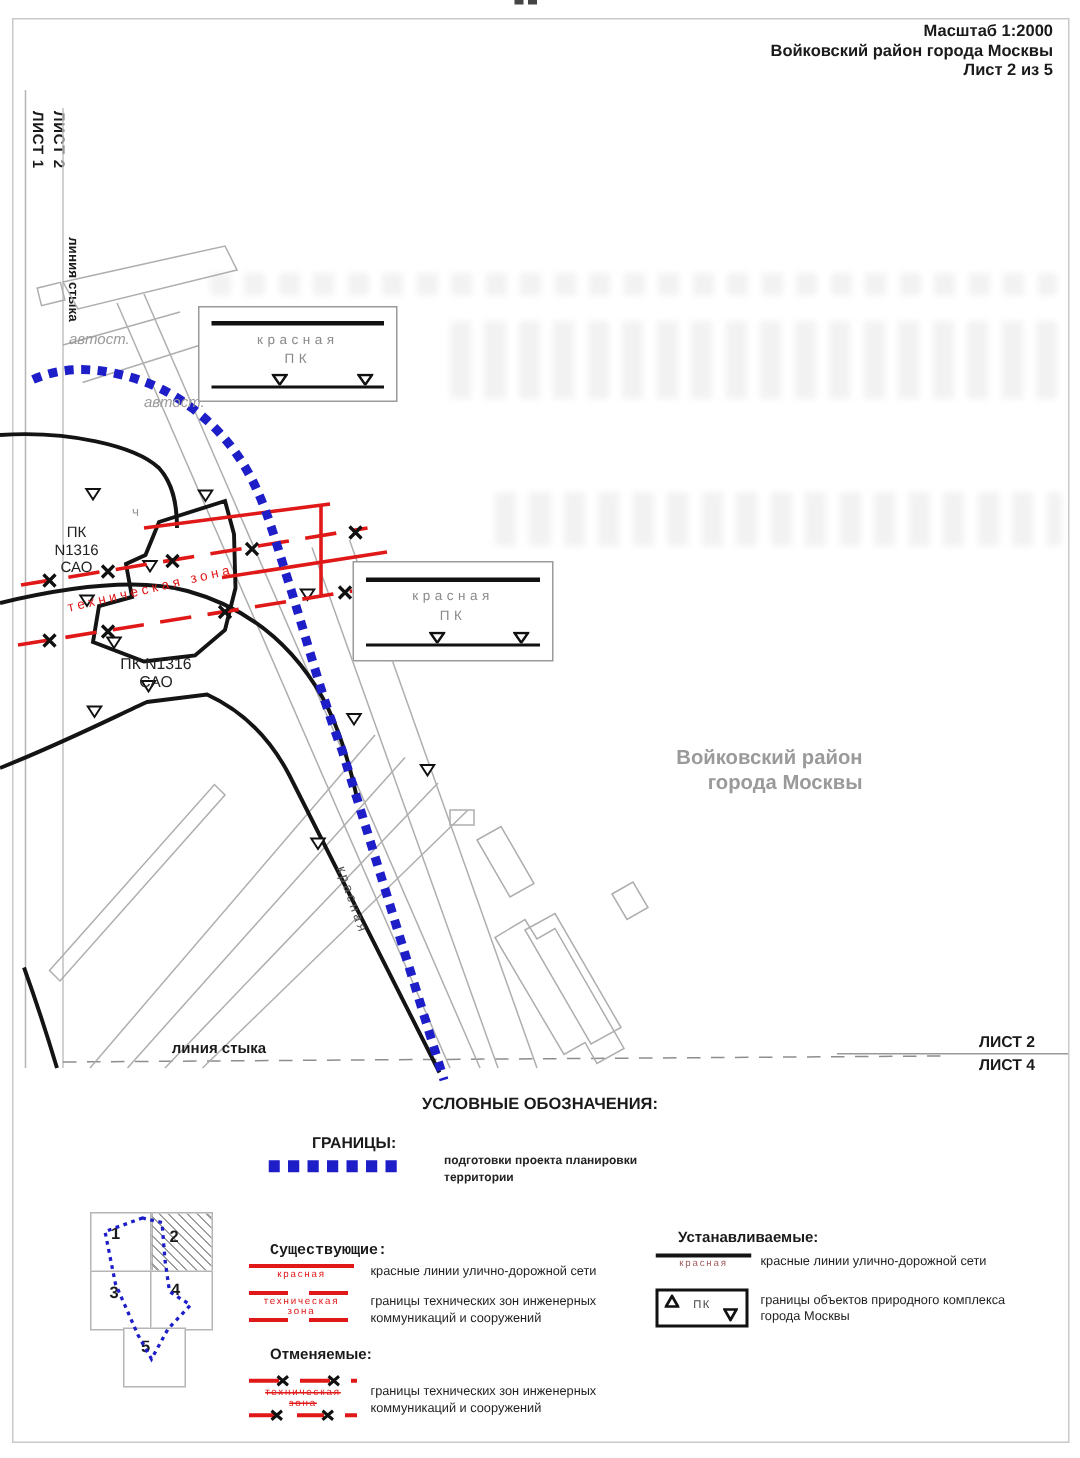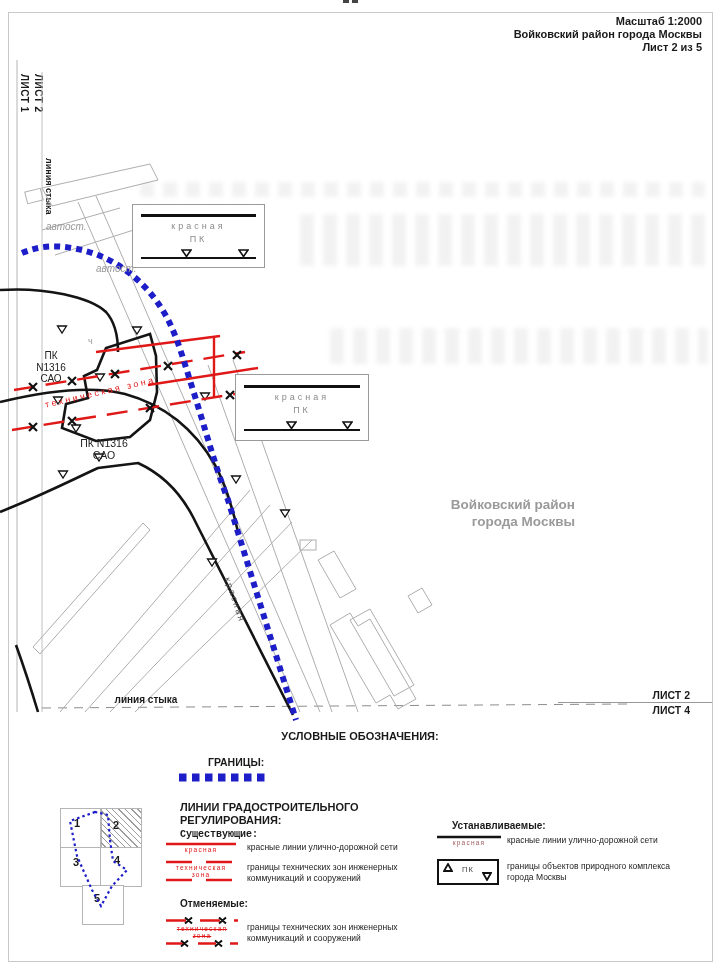--- a/index.html
+++ b/index.html
@@ -189,23 +189,23 @@
     <div class="row1">ЛИСТ 2</div>
     <div class="row2">ЛИСТ 4</div>
   </div>
 
   <div class="abs leg-title">УСЛОВНЫЕ ОБОЗНАЧЕНИЯ:</div>
 
   <div class="abs leg-h" style="left:180px;top:756px;margin-left:28px;">ГРАНИЦЫ:</div>
   <svg class="abs" style="left:179px;top:773px;" width="90" height="9">
     <line x1="0" y1="4.5" x2="90" y2="4.5" stroke="#1e1ec8" stroke-width="8" stroke-dasharray="7.5 5.5"></line>
     </svg>
-
-  <div class="abs leg-h pre" style="left:180px;top:801px;font-size:11px;line-height:13px;">ЛИНИИ ГРАДОСТРОИТЕЛЬНОГО
-РЕГУЛИРОВАНИЯ:</div>
+  <div class="abs leg-label pre" style="left:296px;top:769px;width:210px;font-size:8px;font-weight:bold;">подготовки проекта планировки
+территории</div>
+
 
   <div class="abs leg-h2" style="left:180px;top:829px;font-family:Liberation Mono, monospace;">Существующие:</div>
 
   <div class="abs sym" style="left:166px;top:842px;width:70px;">
     <svg width="70" height="4">
       <line x1="0" y1="2" x2="70" y2="2" stroke="#e01818" stroke-width="2.6"></line>
       </svg>
     <div class="st">красная</div>
   </div>
   <div class="abs leg-label" style="left:247px;top:842px;width:215px;">красные линии улично-дорожной сети</div>

